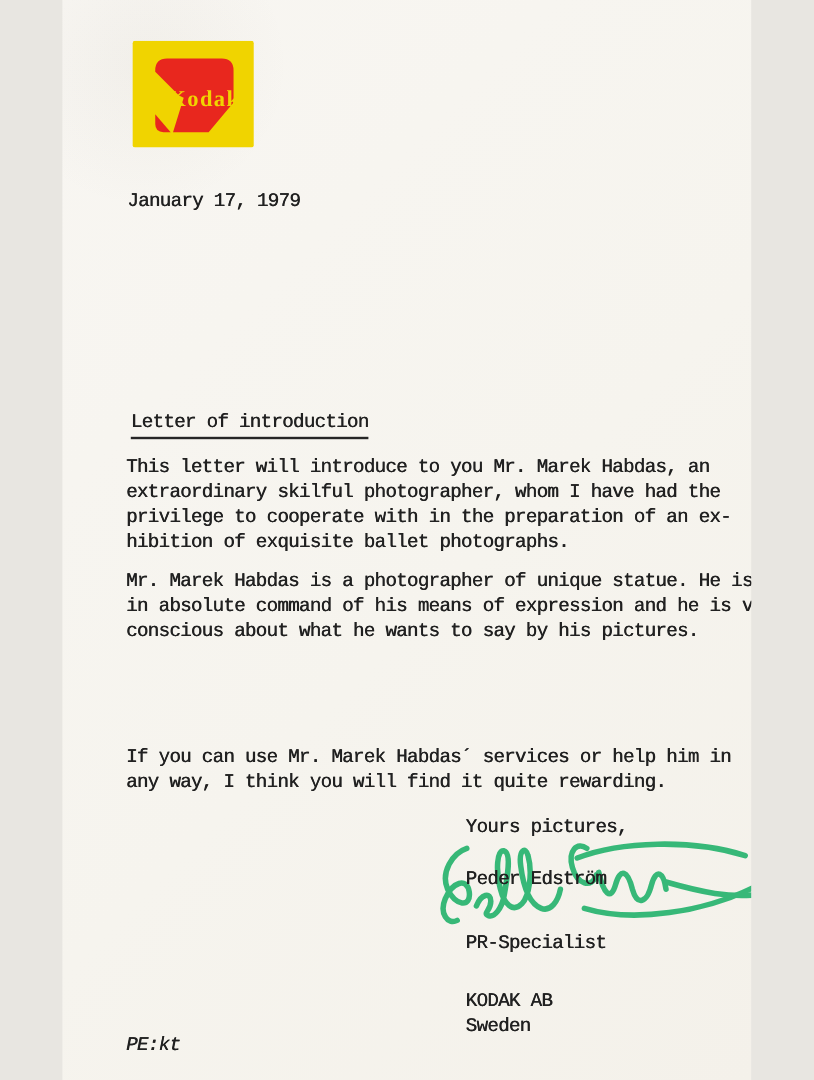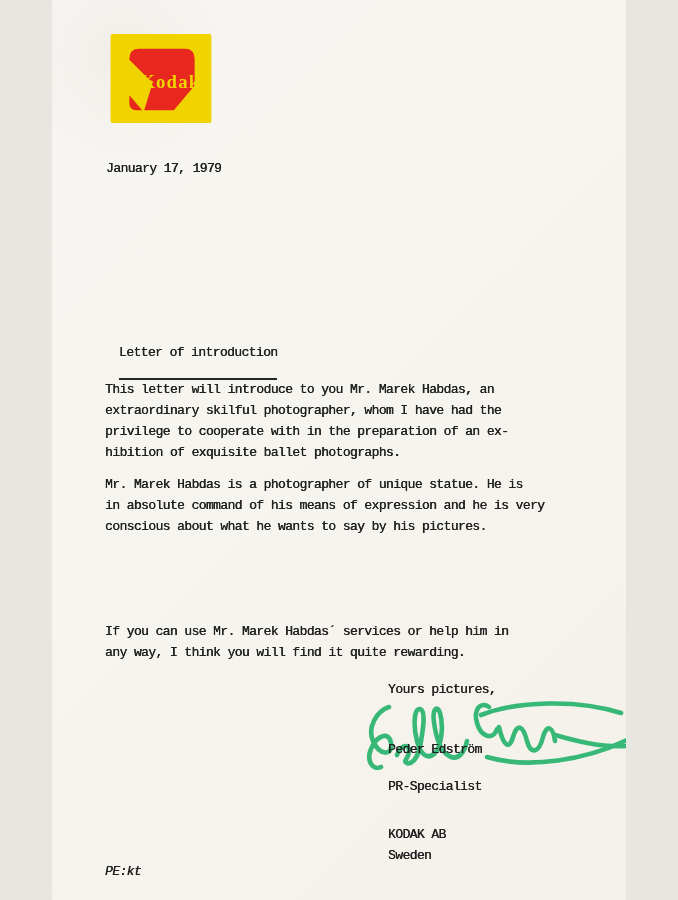--- a/index.html
+++ b/index.html
@@ -14,51 +14,51 @@
     margin: 0 auto;
     background:
       radial-gradient(circle at 12% 6%, rgba(120,110,90,0.05), transparent 120px),
       linear-gradient(135deg, #f8f6f2 0%, #f6f4ee 55%, #f4f1ea 100%);
     overflow: hidden;
     font-family: "Liberation Mono", "DejaVu Sans Mono", monospace;
     color: #212121;
   }
   .txt {
     position: absolute;
-    font-size: 13px;
+    font-size: 16px;
     line-height: 21px;
     letter-spacing: -0.6px;
     white-space: pre;
     text-shadow: 0.35px 0 0 currentColor;
   }
   .logo {
     position: absolute;
     left: 58px;
     top: 34px;
     width: 102px;
     height: 89px;
   }
   .logo svg { display: block; width: 100%; height: 100%; }
   .date        { left: 54px;  top: 158px; }
   .salutation  { left: 54px;  top: 248px; }
-  .subject     { left: 67px;  top: 342px; border-bottom: 2px solid #262626; padding-bottom: 15px; }
+  .subject     { left: 57px;  top: 342px; border-bottom: 2px solid #262626; padding-bottom: 1px; }
   .para-1      { left: 53px;  top: 379px; }
   .para-2      { left: 53px;  top: 474px; }
   .para-3      { left: 53px;  top: 549px; }
   .para-4      { left: 53px;  top: 621px; }
   .closing     { left: 336px; top: 679px; }
   .signature {
     position: absolute;
     left: 297px;
     top: 693px;
     width: 292px;
     height: 86px;
   }
   .signature svg { display: block; width: 100%; height: 100%; }
-  .signer-name  { left: 336px; top: 739px; text-align: center; }
+  .signer-name  { left: 336px; top: 723px; text-align: center; }
   .signer-title { left: 336px; top: 776px; }
   .company      { left: 336px; top: 824px; }
   .country      { left: 336px; top: 845px; }
   .reference    { left: 53px;  top: 861px; font-style: italic; }
 </style>
 </head>
 <body>
 
 <div class="paper">
 

